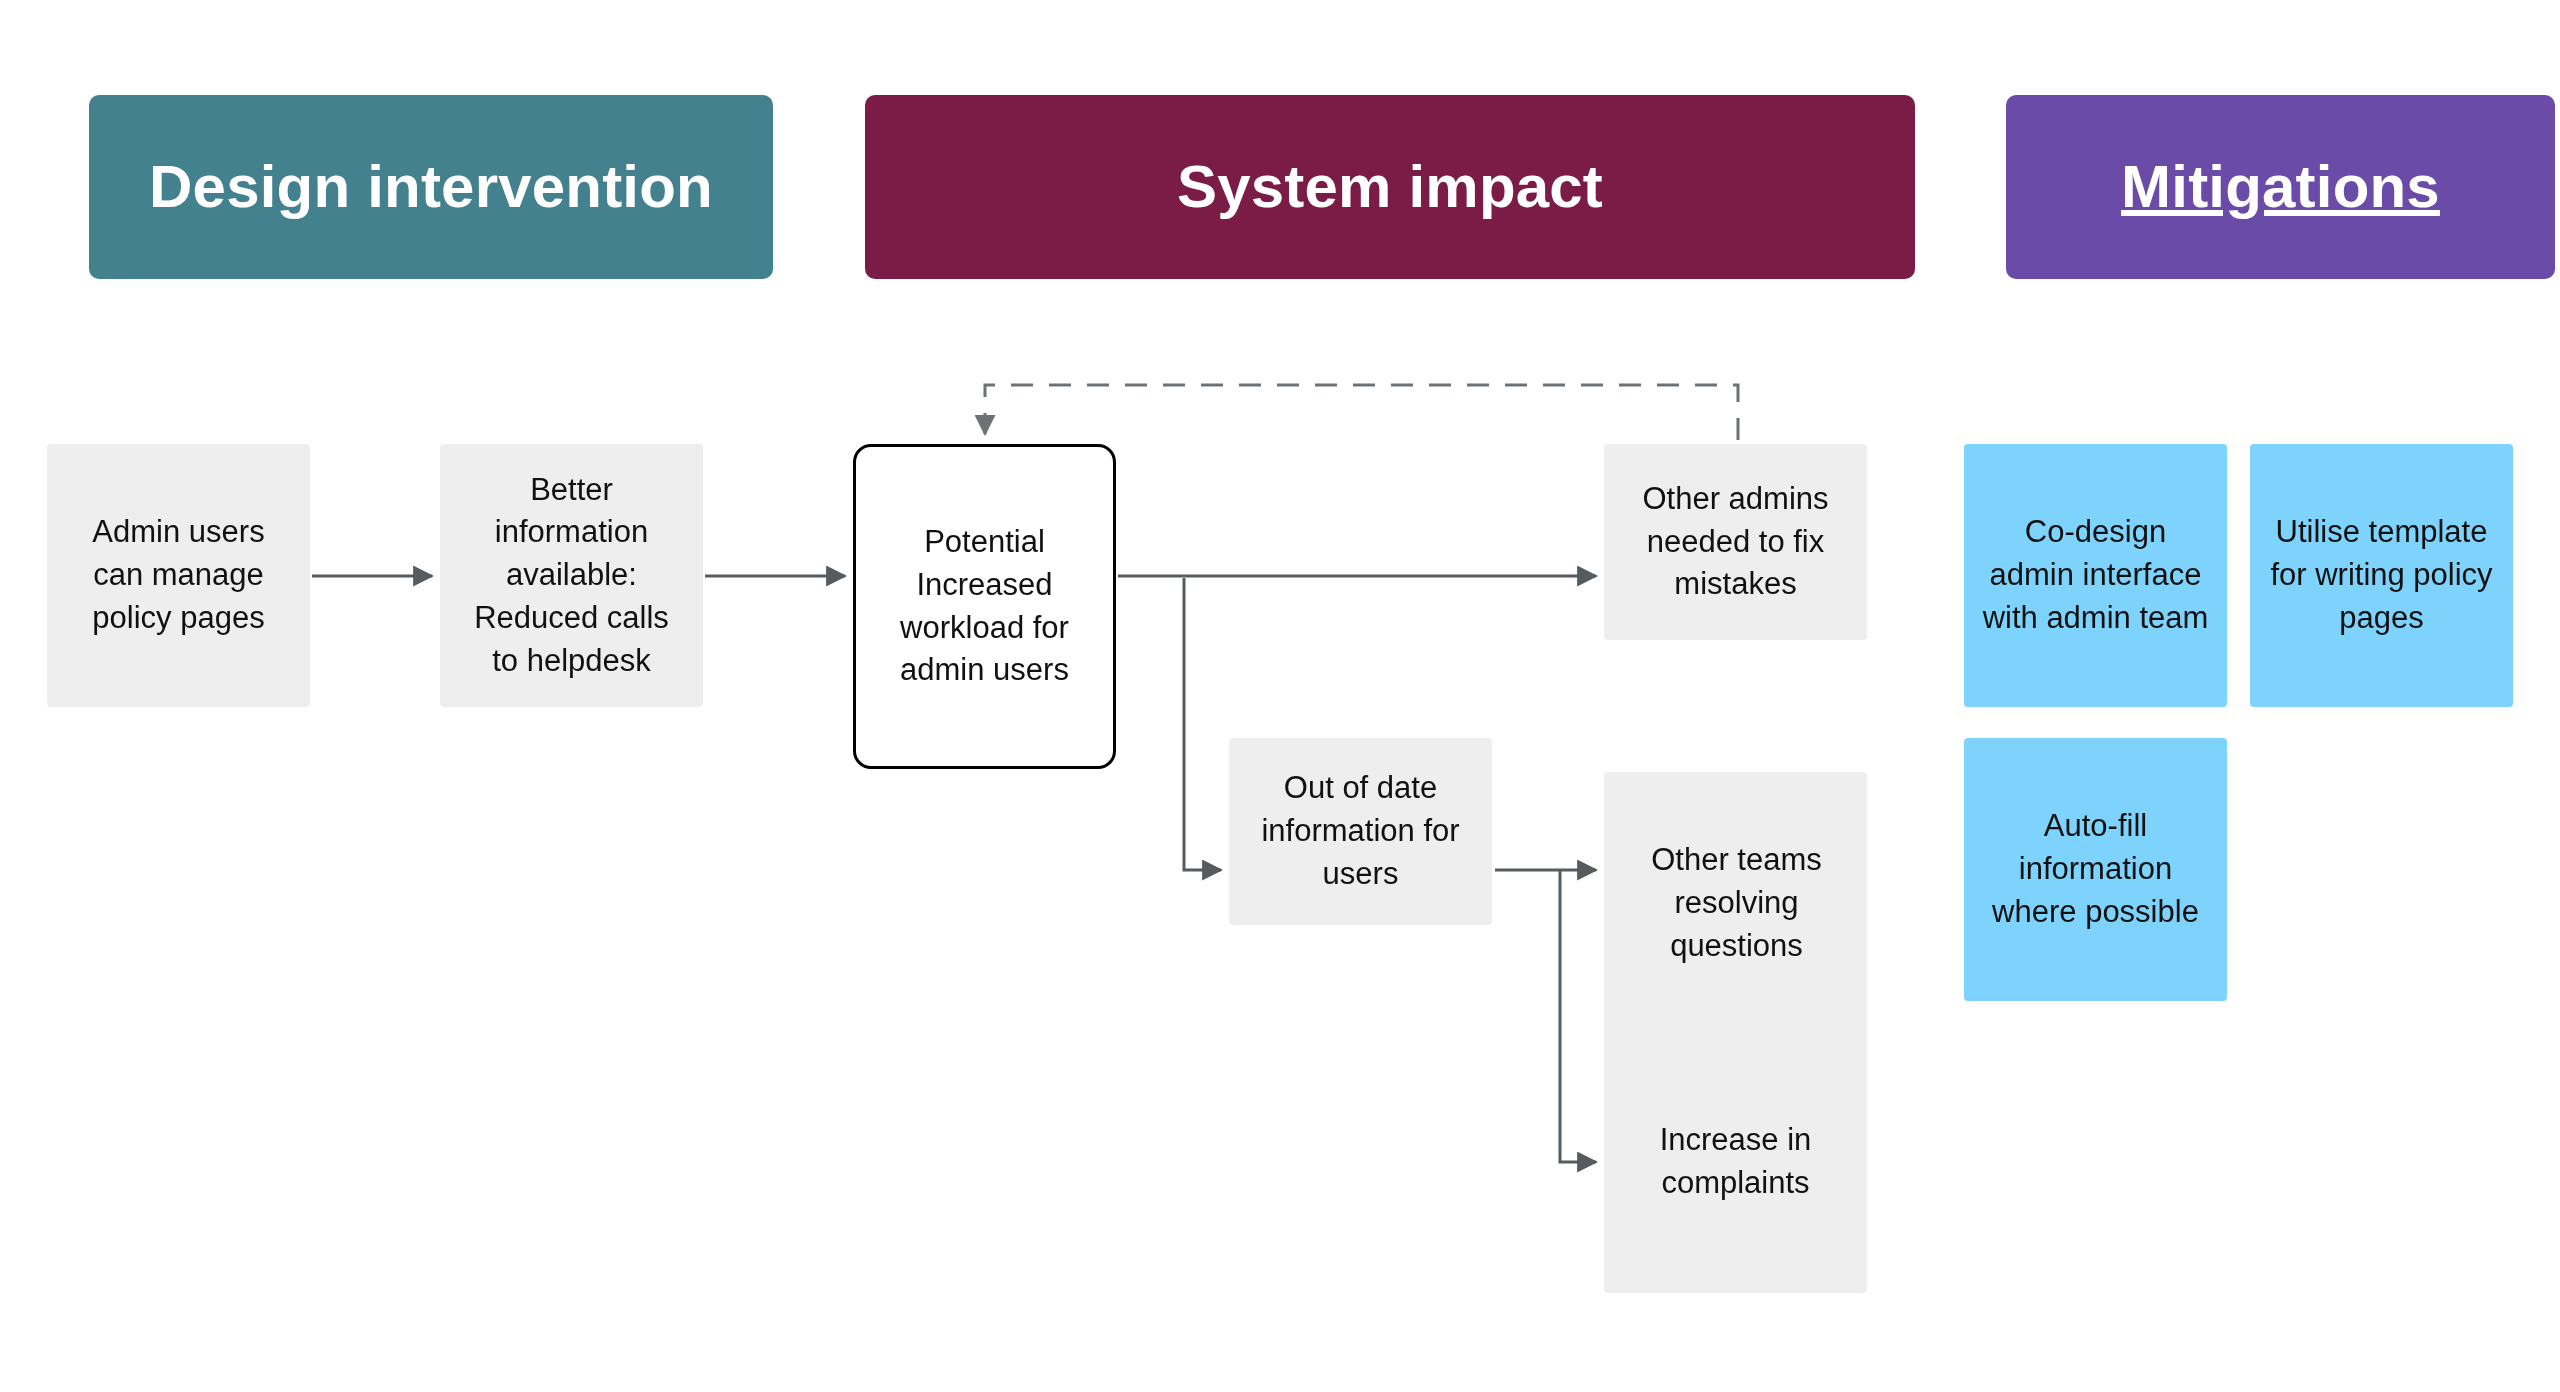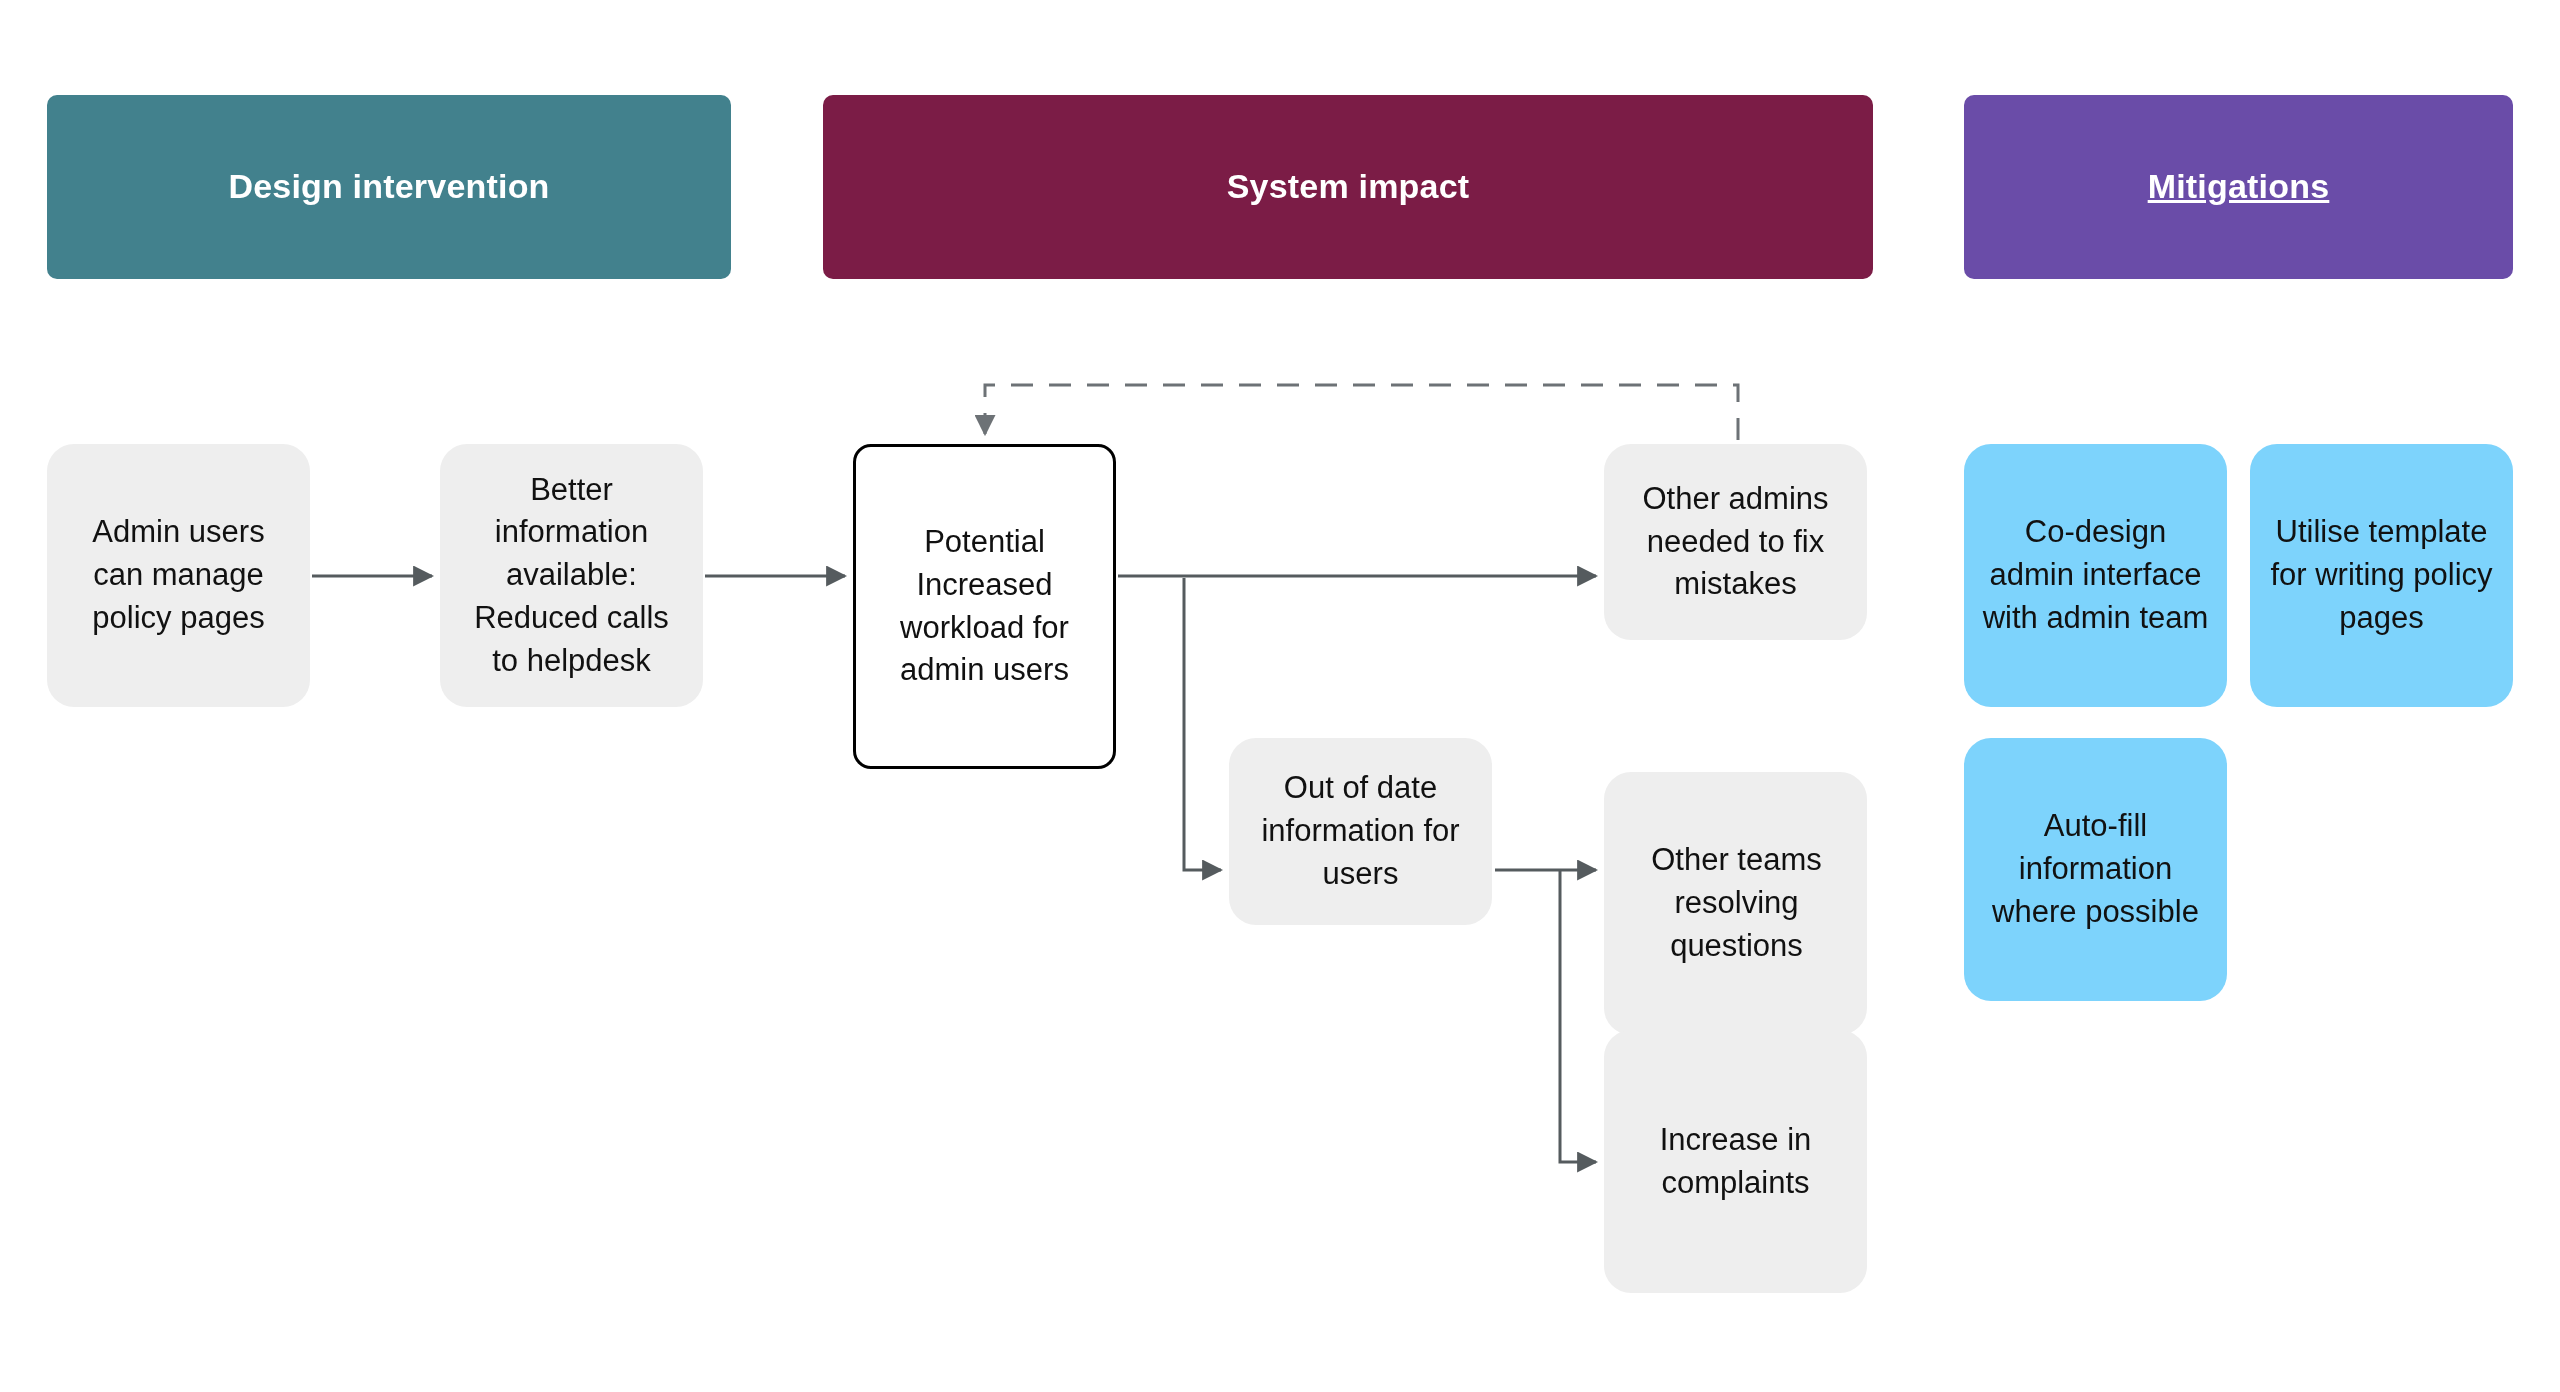--- a/index.html
+++ b/index.html
@@ -18,36 +18,37 @@
     overflow: hidden;
   }
   
   .col-header {
     position: absolute;
     border-radius: 10px;
     display: flex;
     align-items: center;
     justify-content: center;
     color: #ffffff;
-    font-size: 34px;
+    font-size: 60px;
     font-weight: bold;
     letter-spacing: 0.2px;
     box-sizing: border-box;
     padding: 0 20px;
     text-align: center;
     line-height: 1.1;
+    margin-left: 42px;
   }
   #header-design      { left: 47px;   top: 95px; width: 684px;  height: 184px; background: #42818d; }
   #header-system      { left: 823px;  top: 95px; width: 1050px; height: 184px; background: #7b1c46; }
   #header-mitigations { left: 1964px; top: 95px; width: 549px;  height: 184px; background: #6a4ca8; text-decoration: underline; }
 
   
   .node {
     position: absolute;
-    border-radius: 27px;
+    border-radius: 4px;
     display: flex;
     align-items: center;
     justify-content: center;
     box-sizing: border-box;
     padding: 10px 18px;
     text-align: center;
     font-size: 31px;
     line-height: 1.38;
     color: #111111;
   }

